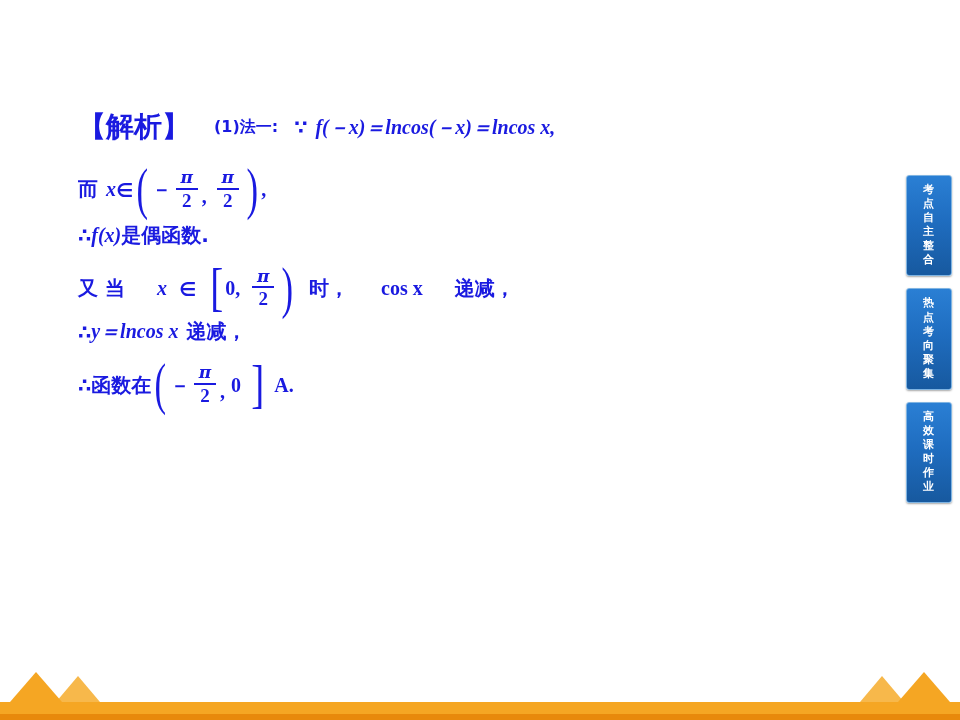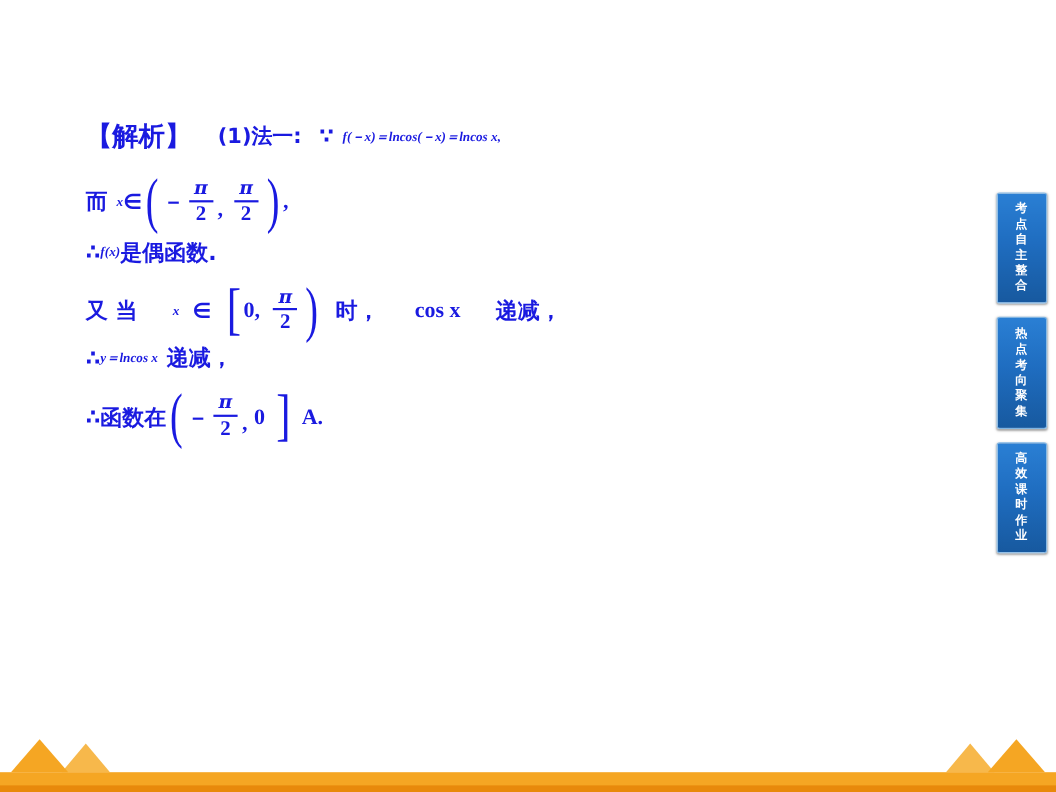--- a/index.html
+++ b/index.html
@@ -43,34 +43,34 @@
   .l4 { margin-bottom: 8px; gap: 12px; }
   .l5 { margin-bottom: 18px; }
   .l6 { margin-bottom: 0; }
 
   .cjk {
     font-family: "DejaVu Sans", sans-serif;
     font-weight: bold;
   }
 
   .lbl {
-    font-size: 24px;
+    font-size: 28px;
     letter-spacing: 0px;
   }
 
   .sub {
-    font-size: 19px;
+    font-size: 16px;
     margin-left: 24px;
   }
 
   .math {
     font-family: "Liberation Serif", serif;
     font-style: italic;
     font-weight: bold;
-    font-size: 12px;
+    font-size: 20px;
   }
 
   .mathup {
     font-family: "Liberation Serif", serif;
     font-style: normal;
     font-weight: bold;
     font-size: 20px;
   }
 
   .sym {

